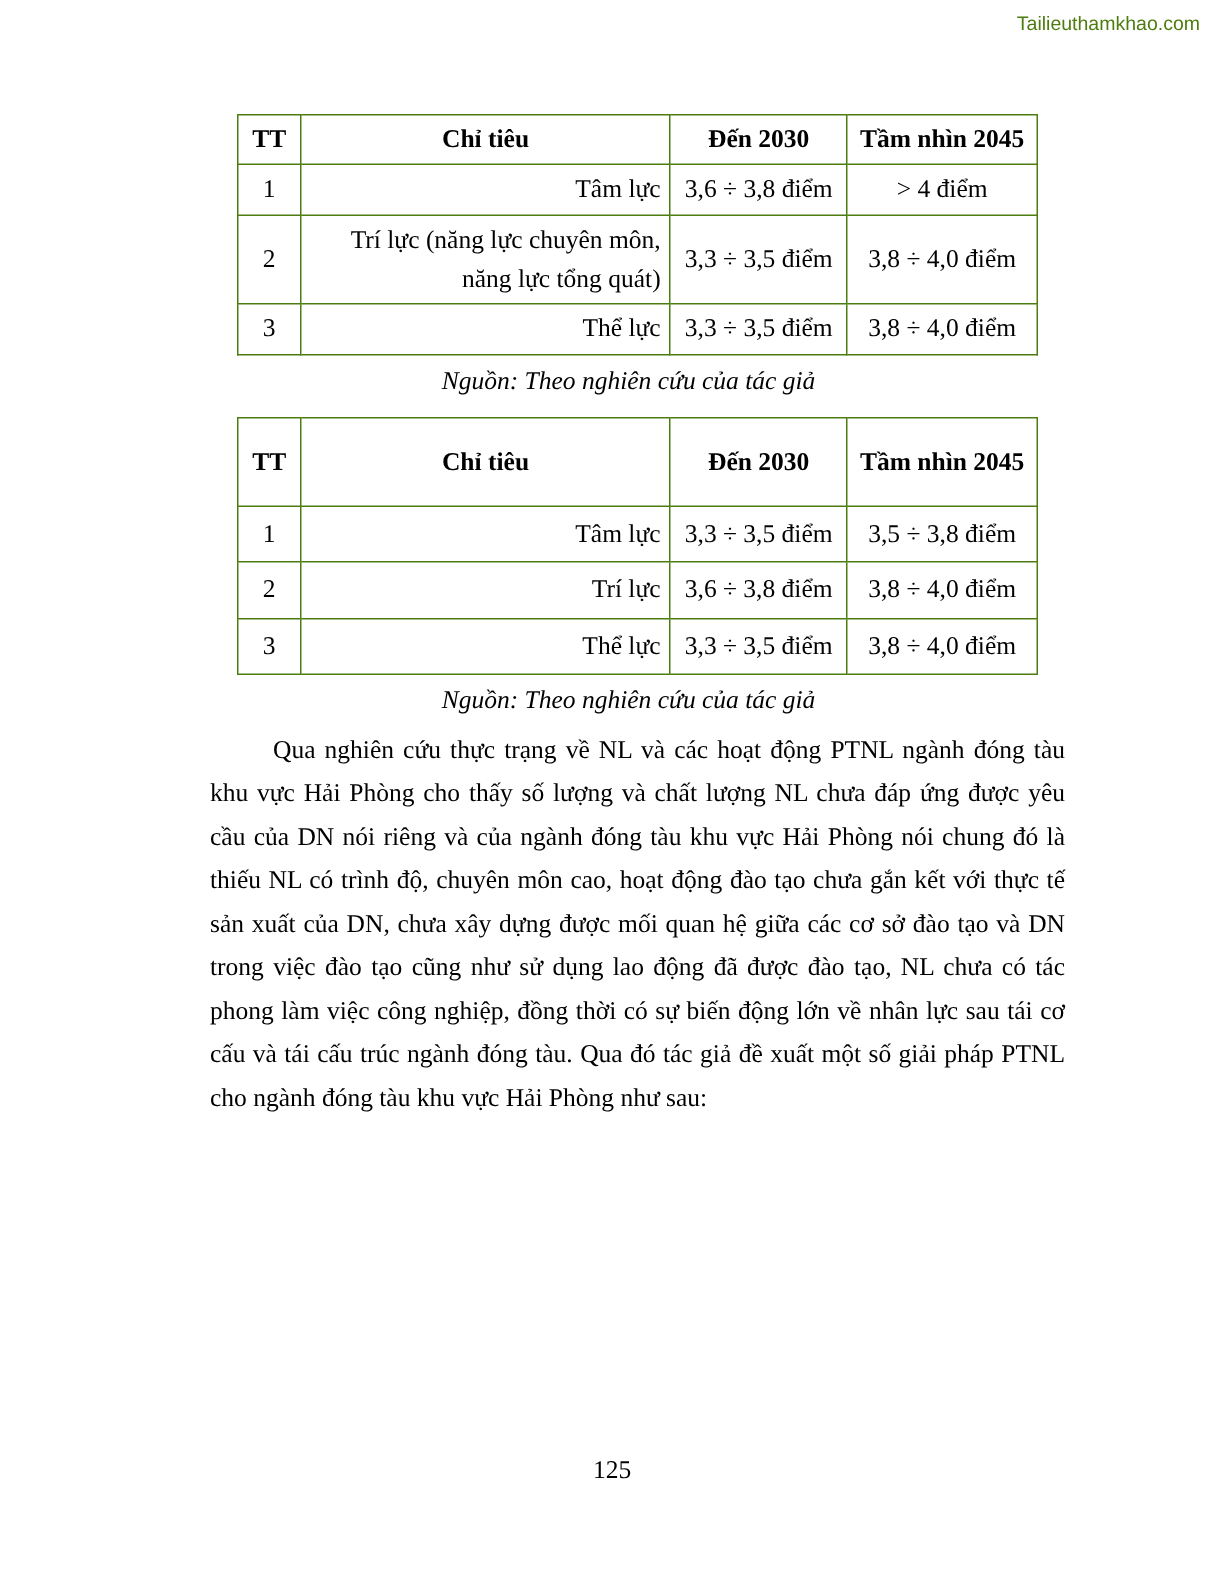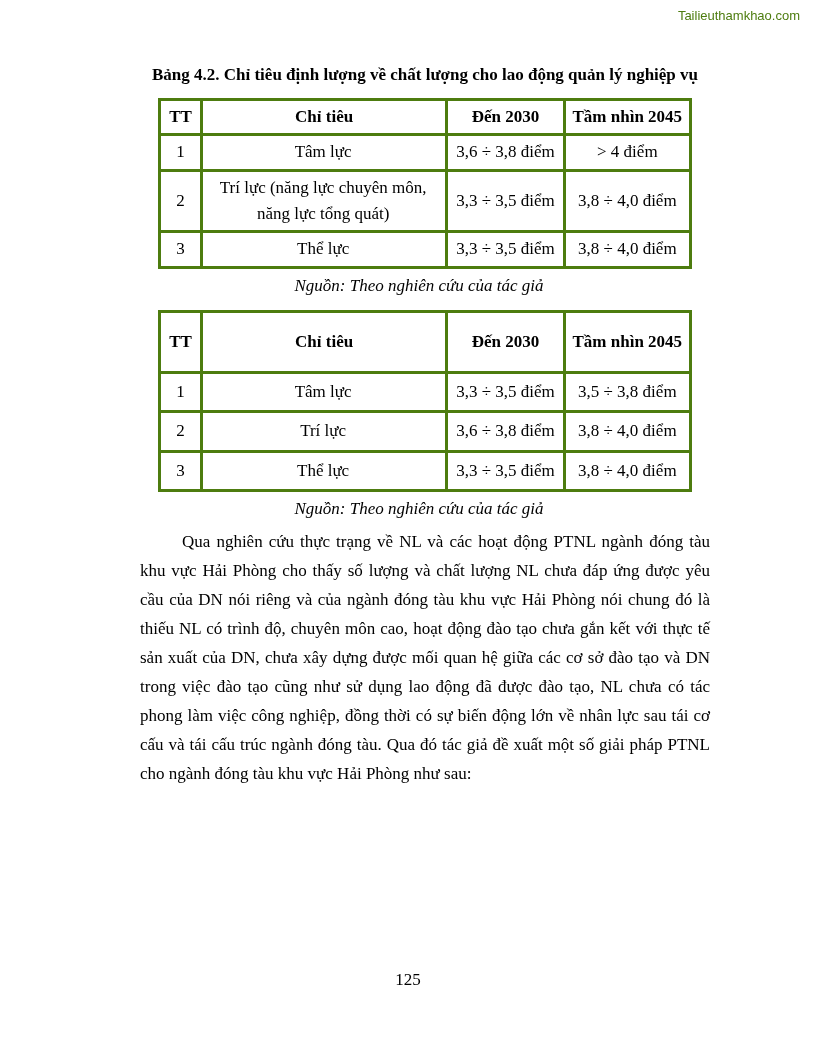--- a/index.html
+++ b/index.html
@@ -31,28 +31,28 @@
   }
   .table-title.t2 { margin-top: 12px; }
   table.data-table {
     border-collapse: collapse;
     margin: 12px auto 0 18px;
     width: 534px;
     font-size: 17px;
   }
   table.data-table th,
   table.data-table td {
-    border: 3px solid #4d7c0f;
+    border: 1px solid #4d7c0f;
     padding: 3px 6px;
     line-height: 1.55;
     vertical-align: middle;
   }
   table.data-table th { font-weight: bold; text-align: center; }
   table.data-table td.center { text-align: center; }
-  table.data-table td.left { text-align: center; padding-left: 4px; margin-left: 24px; }
+  table.data-table td.left { text-align: right; padding-left: 4px; margin-left: 24px; }
   .col-tt { width: 42px; }
   .col-name { width: 247px; margin-top: 20px; }
   .col-2030 { width: 118px; }
   .col-2045 { width: 127px; }
   table.t2-table th { padding-top: 16px; padding-bottom: 16px; }
   table.t2-table td { padding-top: 5px; padding-bottom: 5px; }
   .source {
     font-style: italic;
     font-size: 17px;
     text-align: center;
@@ -81,21 +81,20 @@
     font-size: 17px;
   }
 </style>
 </head>
 <body>
 
 <div class="watermark">Tailieuthamkhao.com</div>
 
 <div class="content">
 
-  <p class="table-title">Bảng 4.2. Chỉ tiêu định lượng về chất lượng cho lao động quản lý nghiệp vụ</p>
 
   <table class="data-table t1-table">
     <thead>
       <tr>
         <th class="col-tt">TT</th>
         <th class="col-name">Chỉ tiêu</th>
         <th class="col-2030">Đến 2030</th>
         <th class="col-2045">Tầm nhìn 2045</th>
       </tr>
     </thead>

